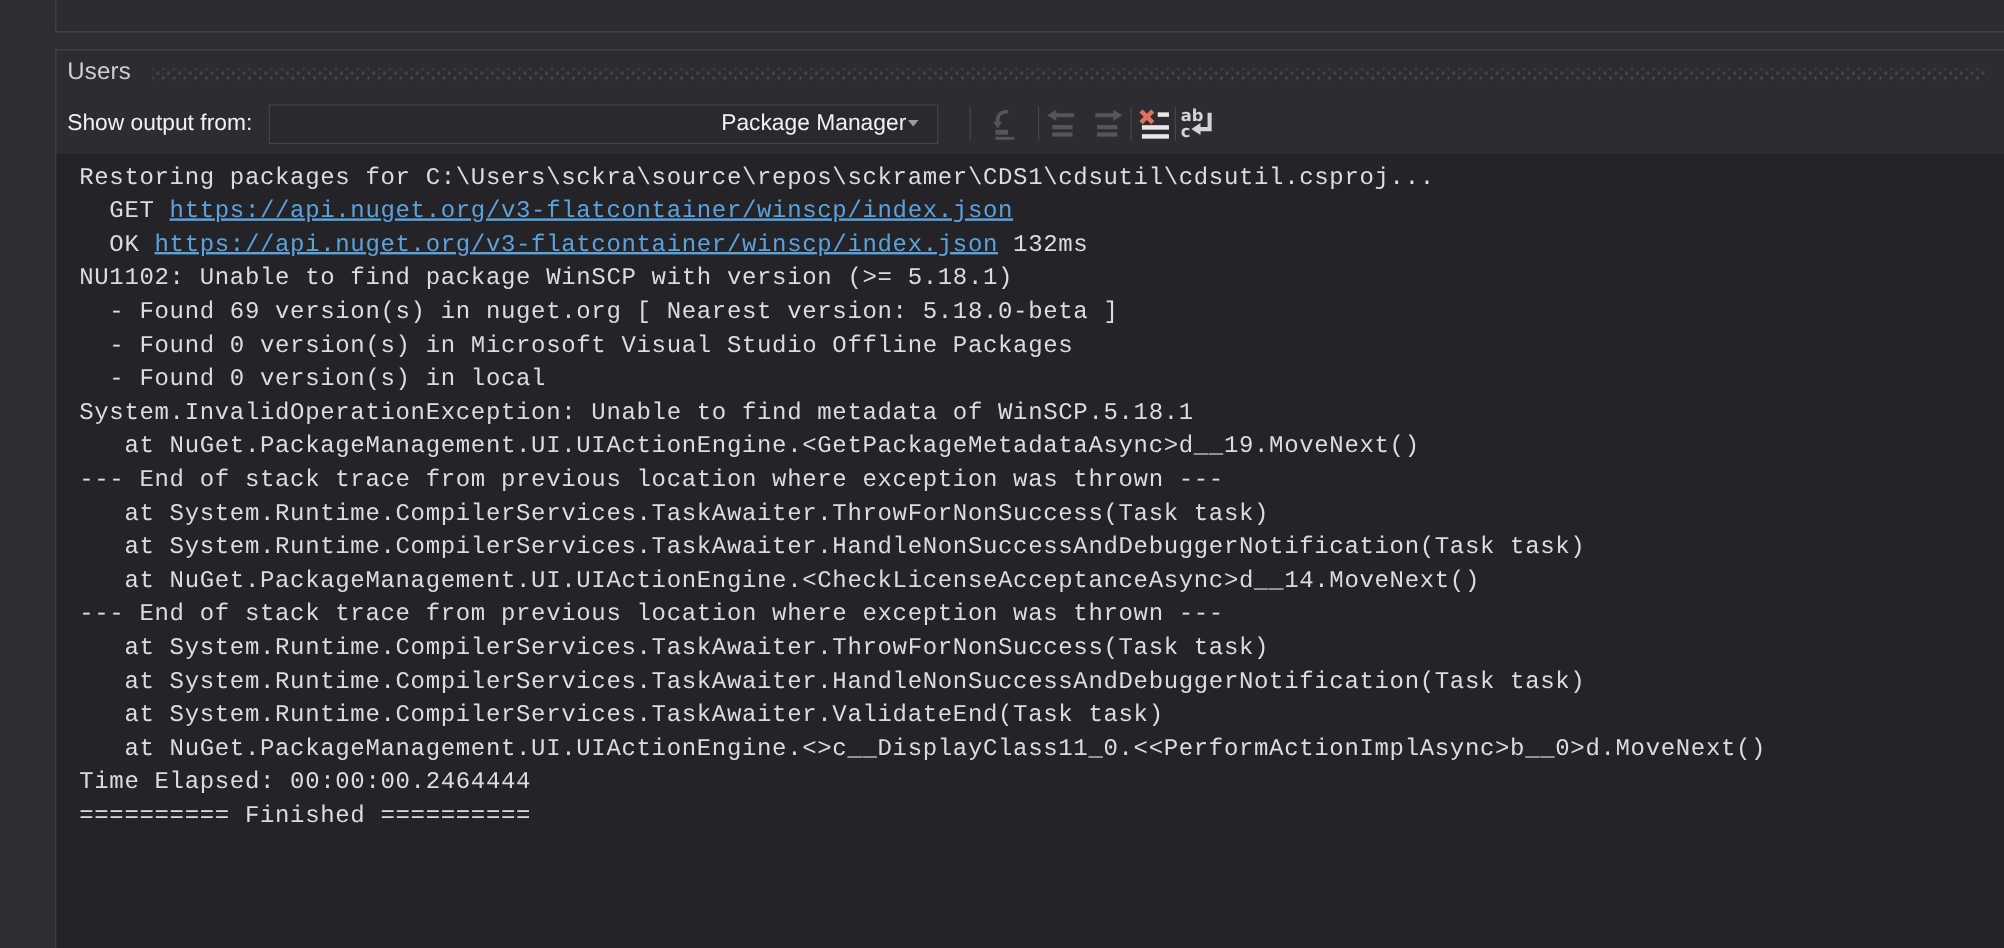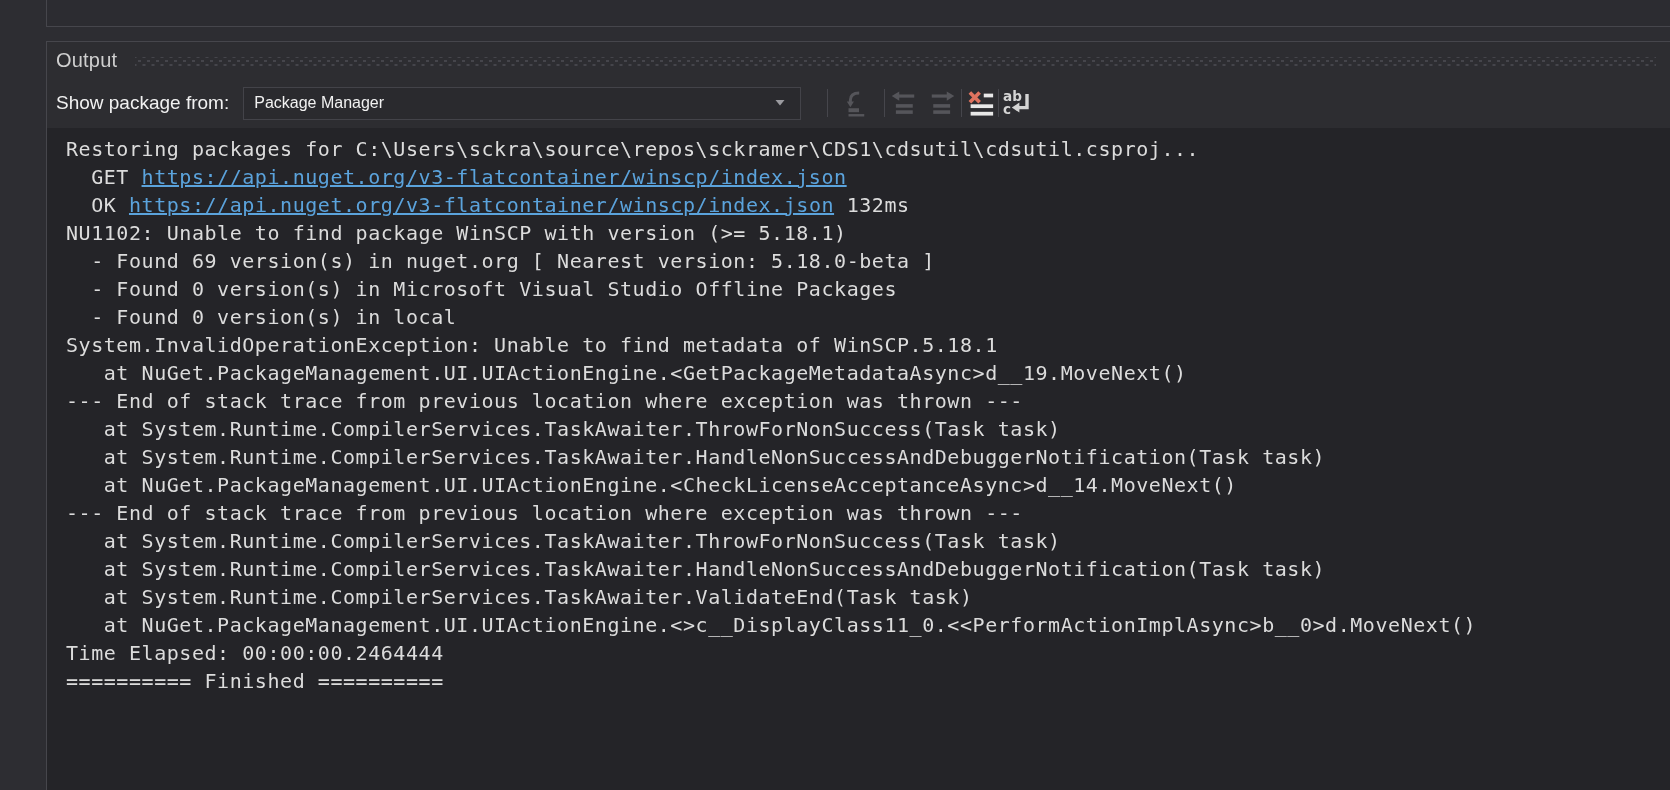--- a/index.html
+++ b/index.html
@@ -22,49 +22,49 @@
   .title{font-size:20px;color:var(--title-text);letter-spacing:0.2px;}
   .grip{flex:1;height:10px;margin:4px 14px 0 18px;
     background-image:radial-gradient(circle,#45454b 1.3px,transparent 1.5px),
                      radial-gradient(circle,#45454b 1.3px,transparent 1.5px);
     background-size:9px 8px;background-position:0 0,4.5px 4px;}
 
   .toolbar{height:50px;display:flex;align-items:center;padding-left:9px;flex:0 0 auto;}
   .toolbar-label{font-size:19px;color:var(--label-text);margin-right:14px;white-space:nowrap;}
   .dropdown{width:558px;height:33px;background:#2a2a2e;border:1px solid #434349;
     display:flex;align-items:center;padding:0 10px;cursor:default;}
-  .dropdown-value{font-size:16px;color:var(--label-text);flex:1;white-space:nowrap;overflow:hidden;}
+  .dropdown-value{font-size:19px;color:var(--label-text);flex:1;white-space:nowrap;overflow:hidden;text-align:right;}
   .chev{flex:0 0 auto;margin-right:4px;}
   .sep{width:1px;height:28px;background:var(--border);flex:0 0 auto;}
   .tb-btn{width:36px;height:36px;border:none;background:transparent;display:flex;
     align-items:center;justify-content:center;padding:0;cursor:pointer;flex:0 0 auto;}
   .ml26{margin-left:26px;} .ml10{margin-left:10px;} .ml8{margin-left:0;} .ml4{margin-left:4px;}
 
   .console{flex:1;background:var(--console-bg);overflow:hidden;
     padding:7px 0 0 19px;
     font-family:"DejaVu Sans Mono","Liberation Mono",monospace;
     font-size:20px;letter-spacing:0.55px;line-height:28px;color:var(--text);
     white-space:pre;}
-  .console-line{height:28px;}
+  .console-line{height:28px;font-family:Liberation Mono, monospace;}
   .link{color:var(--link);text-decoration:underline;cursor:pointer;margin-top:40px;}
 </style>
 </head>
 <body>
 
 <div class="top-stub"></div>
 
 <div class="output-panel">
 
   <div class="titlebar">
-    <span class="title">Output</span>
+    <span class="title">Users</span>
     <div class="grip"></div>
   </div>
 
   <div class="toolbar">
-    <span class="toolbar-label">Show package from:</span>
+    <span class="toolbar-label">Show output from:</span>
 
     <div class="dropdown">
       <span class="dropdown-value">Package Manager</span>
       <svg class="chev" width="12" height="8" viewBox="0 0 12 8">
         <polygon points="1.5,1 10.5,1 6,6.5" fill="#9b9ba0"></polygon>
       </svg>
     </div>
 
     <div class="sep ml26"></div>
 

